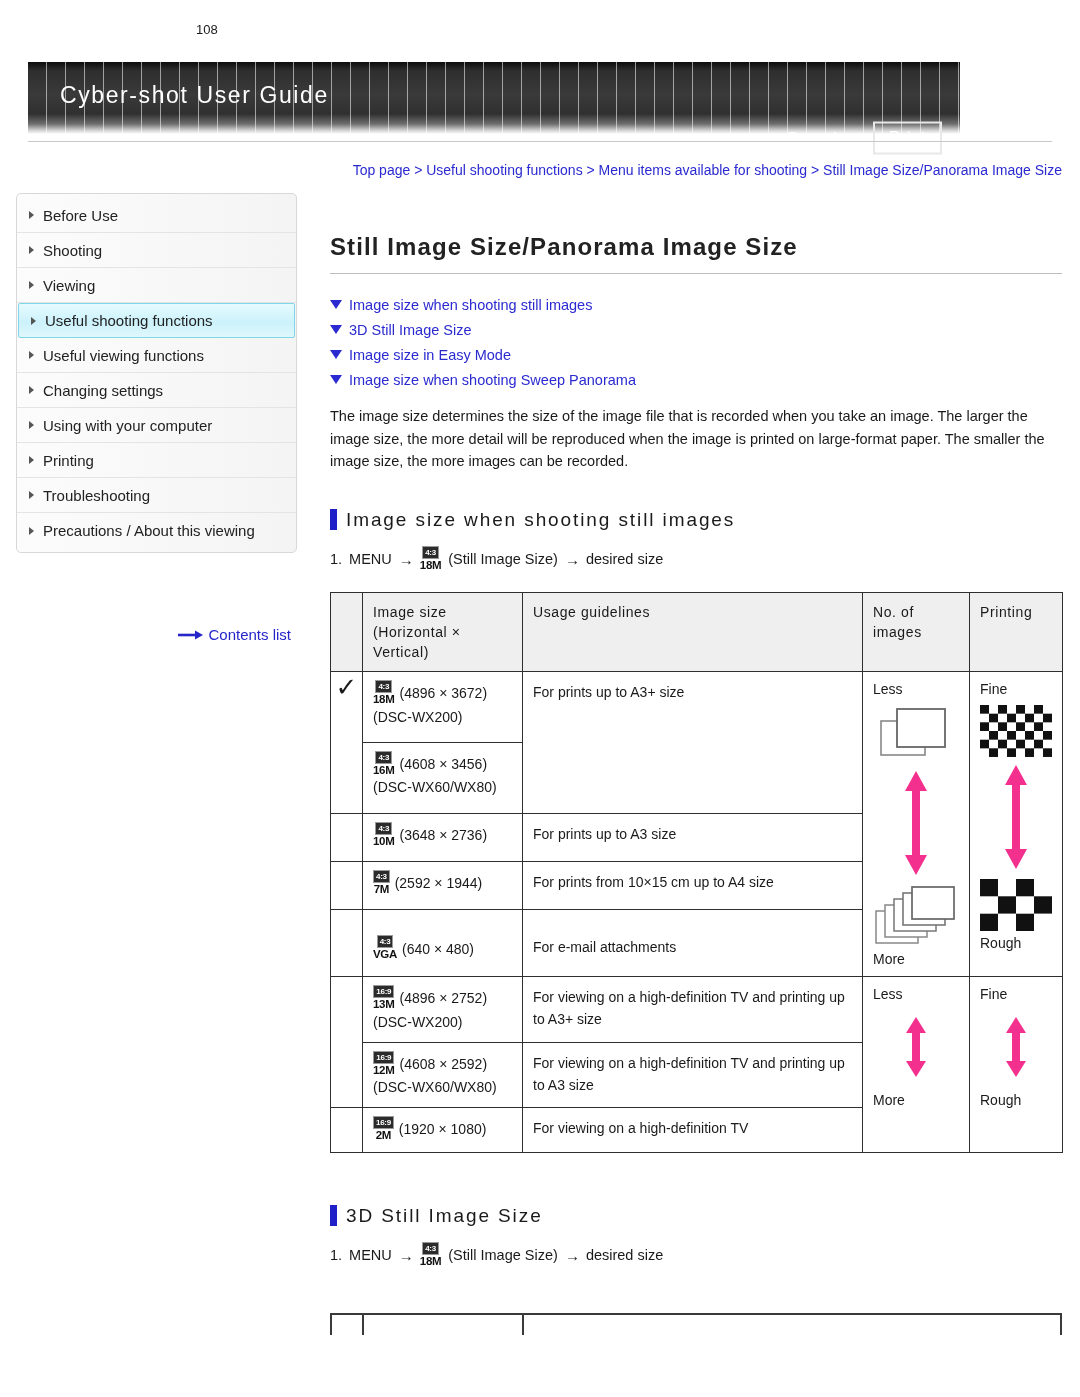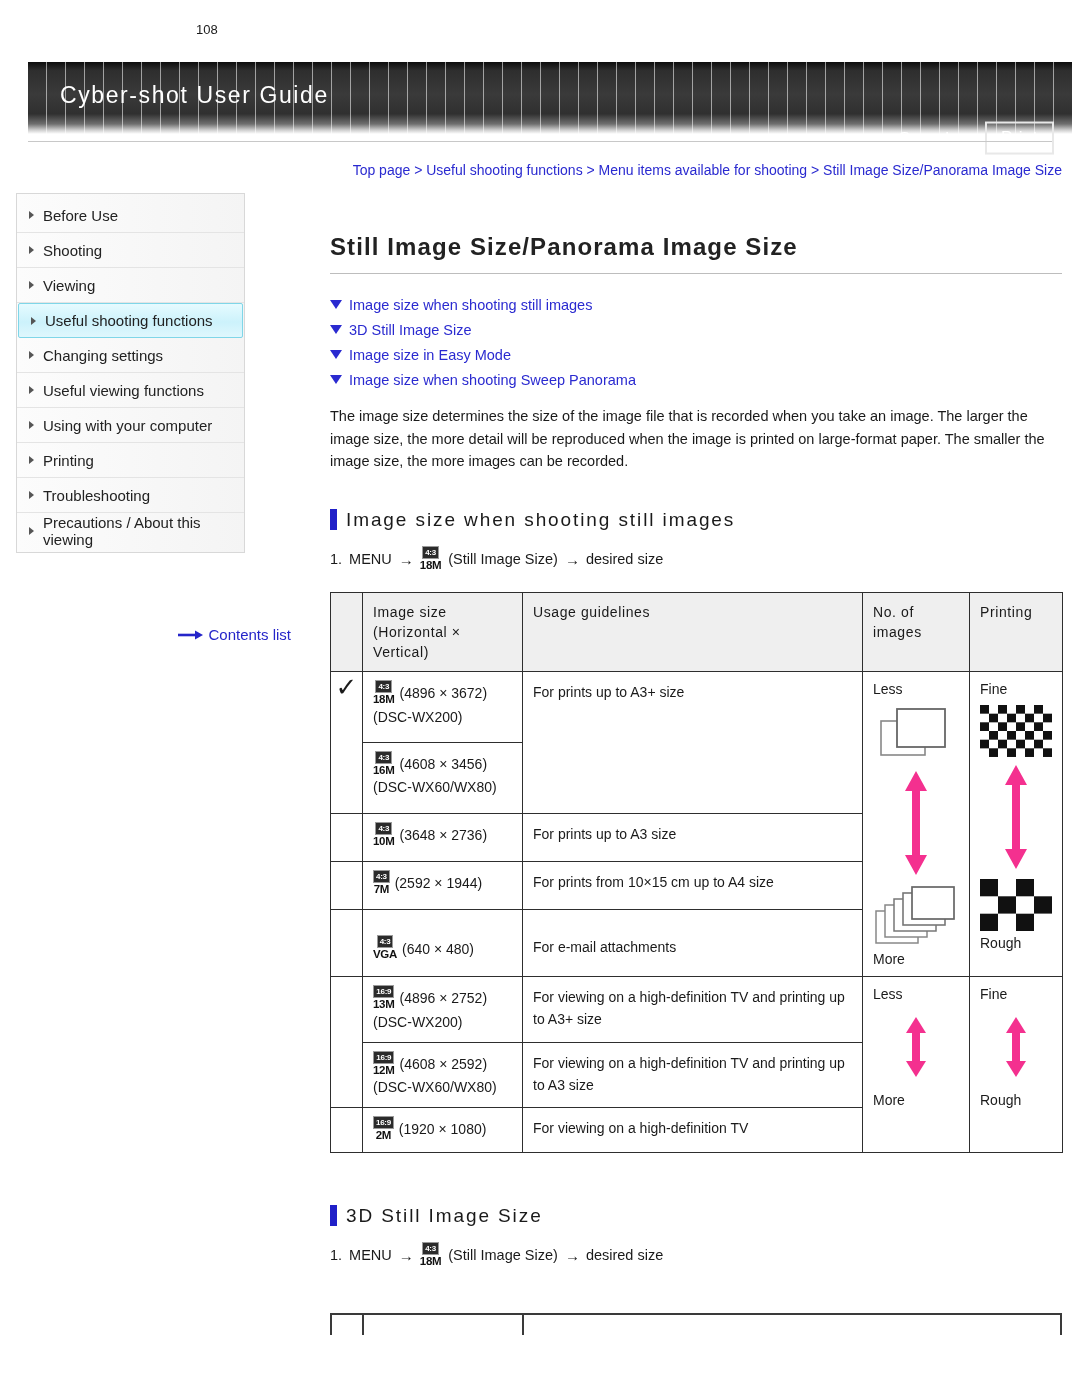--- a/index.html
+++ b/index.html
@@ -9,21 +9,21 @@
     background: #ffffff;
     font-family: "Liberation Sans", sans-serif;
     color: #1a1a1a;
     position: relative;
     overflow: hidden;
   }
 
   
   #header-bar {
     position: absolute; left: 28px; top: 62px;
-    width: 1044px; height: 72px;
+    width: 932px; height: 72px;
     background:
       repeating-linear-gradient(to right,
         rgba(255,255,255,0) 0px, rgba(255,255,255,0) 18px,
         rgba(255,255,255,0.55) 18px, rgba(255,255,255,0.55) 19px),
       linear-gradient(to bottom,
         #0c0c0c 0%, #2e2e2e 12%, #3a3a3a 45%, #303030 72%,
         #6e6e6e 86%, #c9c9c9 94%, #ffffff 100%);
   }
   #header-title {
     position: absolute; left: 32px; top: 50%;
@@ -49,24 +49,24 @@
     cursor: pointer;
   }
   #header-rule {
     position: absolute; left: 28px; top: 141px;
     width: 1024px; height: 1px; background: #c8c8c8;
   }
 
   
   #sidebar {
     position: absolute; left: 16px; top: 193px;
-    width: 229px;
+    width: 281px;
     background: linear-gradient(to right, #fcfcfc, #f4f4f4);
     border: 1px solid #d8d8d8;
-    border-radius: 0;
+    border-radius: 5px;
     padding: 4px 0;
   }
   .nav-item {
     position: relative;
     height: 35px;
     display: flex; align-items: center;
     padding-left: 26px;
     font-size: 15px;
     color: #222;
     cursor: pointer;
@@ -254,25 +254,25 @@
   <div class="nav-item">
     <span class="tri"></span>
     <span>Viewing</span>
   </div>
   <div class="nav-item active">
     <span class="tri"></span>
     <span>Useful shooting functions</span>
   </div>
   <div class="nav-item">
     <span class="tri"></span>
+    <span>Useful viewing functions</span>
+  </div>
+  <div class="nav-item">
+    <span class="tri"></span>
     <span>Changing settings</span>
-  </div>
-  <div class="nav-item">
-    <span class="tri"></span>
-    <span>Useful viewing functions</span>
   </div>
   <div class="nav-item">
     <span class="tri"></span>
     <span>Using with your computer</span>
   </div>
   <div class="nav-item">
     <span class="tri"></span>
     <span>Printing</span>
   </div>
   <div class="nav-item">

